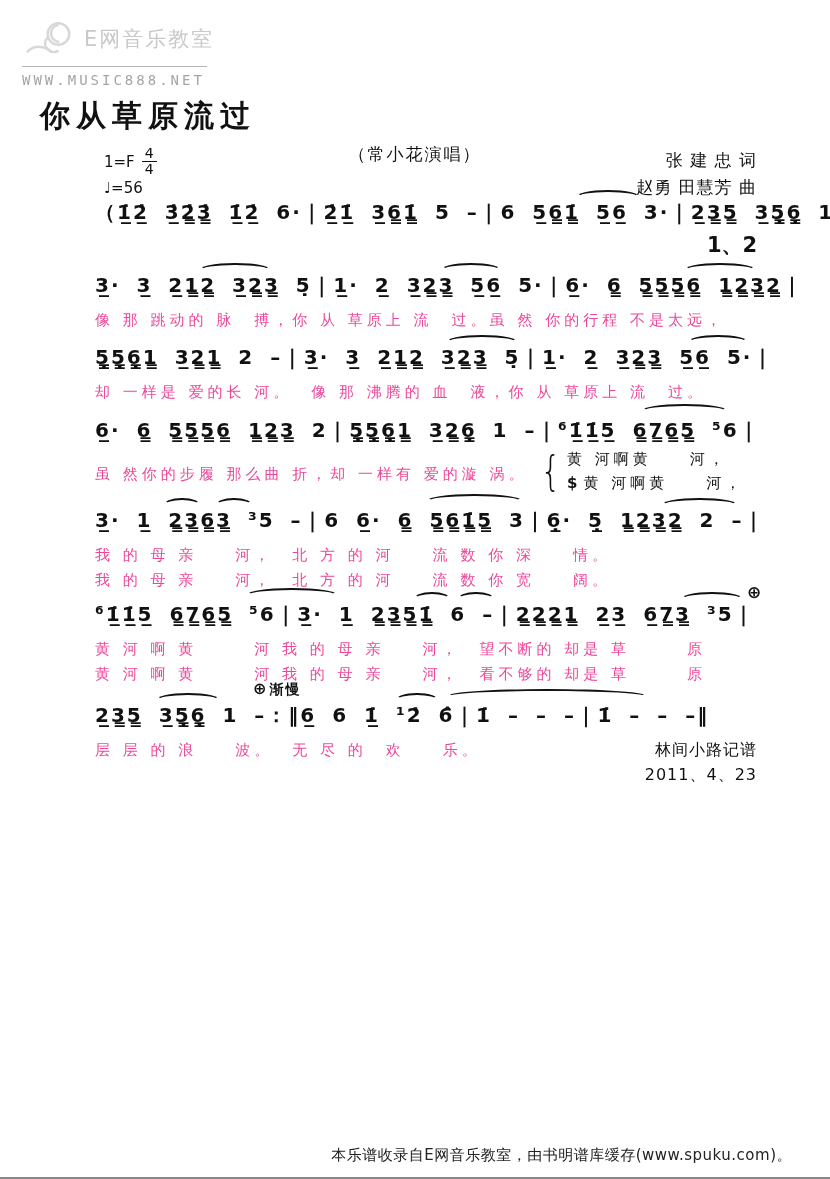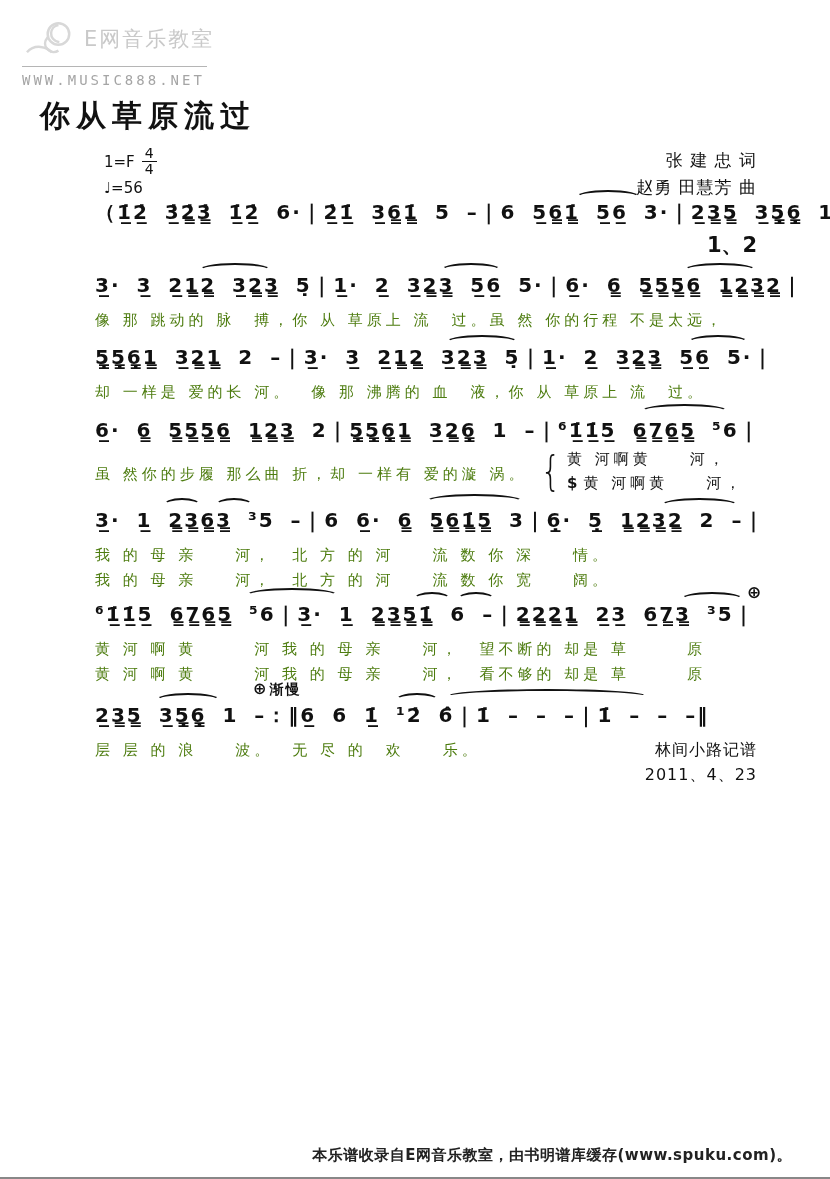--- a/index.html
+++ b/index.html
@@ -26,40 +26,40 @@
   .meter .num{border-bottom:1px solid #111;padding:0 3px;}
   .tempo{margin-top:2px;font-size:15px;}
 
   
   .line{position:absolute;left:95px;width:690px;}
   .notes-row{position:relative;font-size:20px;font-weight:bold;letter-spacing:2px;
              word-spacing:7px;line-height:34px;white-space:nowrap;}
   .slur{position:absolute;height:11px;border:2px solid transparent;border-top:2px solid #111;
         border-radius:50%;top:-5px;}
   .slur.big{top:-9px;}
-  .lyric{font-size:15px;letter-spacing:4px;line-height:25px;margin-top:6px;white-space:nowrap;color:#4d7c0f;}
+  .lyric{font-size:15px;letter-spacing:4px;line-height:25px;margin-top:6px;white-space:nowrap;color:#ec4899;}
   .lyric + .lyric{margin-top:0;}
   .volta{position:absolute;top:36px;left:612px;font-size:21px;font-weight:bold;}
   .marker{position:absolute;font-weight:bold;}
   .coda-l5{top:-22px;left:652px;font-size:17px;}
   .coda-rit{top:-26px;left:158px;font-size:14px;display:flex;align-items:center;gap:1px;}
   .coda-rit .coda-glyph{font-size:16px;}
   .flexrow{display:flex;align-items:center;}
   .brace{font-size:40px;font-weight:200;line-height:46px;margin:0 4px 0 10px;transform:scaleX(.8);}
   .choir{display:flex;flex-direction:column;font-size:15px;letter-spacing:4px;line-height:24px;white-space:nowrap;}
   .segno{font-weight:bold;margin-right:2px;}
 
   
   .l0{top:195px;} .l1{top:268px;} .l2{top:340px;} .l3{top:413px;}
   .l4{top:503px;} .l5{top:597px;} .l6{top:698px;}
 
   .score-credits{position:absolute;top:737px;left:95px;width:662px;text-align:right;
                  font-size:16px;line-height:25px;letter-spacing:1px;}
   .footer{position:absolute;top:1146px;left:0;width:792px;text-align:right;font-size:15px;
-          letter-spacing:.5px;color:#222;font-weight:bold;}
+          letter-spacing:.5px;color:#222;}
 </style>
 </head>
 <body>
 
 <div class="page">
 
   <div class="logo">
     <div class="logo-row">
       <svg width="58" height="46" viewBox="0 0 70 52">
         <g fill="none" stroke="#d8d8d8" stroke-width="3">
@@ -69,20 +69,21 @@
           <path d="M6 42 C16 31 30 36 36 42"></path>
         </g>
       </svg>
       <span class="logo-brand">E网音乐教室</span>
     </div>
     <div class="logo-rule"></div>
     <div class="logo-url">WWW.MUSIC888.NET</div>
   </div>
 
   <div class="title">你从草原流过</div>
+  <div class="subtitle">（常小花演唱）</div>
   <div class="credits">
     <div>张 建 忠 词</div>
     <div>赵勇 田慧芳 曲</div>
   </div>
 
   <div class="keysig">
     <div class="row1">
       <span>1=F</span>
       <span class="meter">
         <span class="num">4</span>

